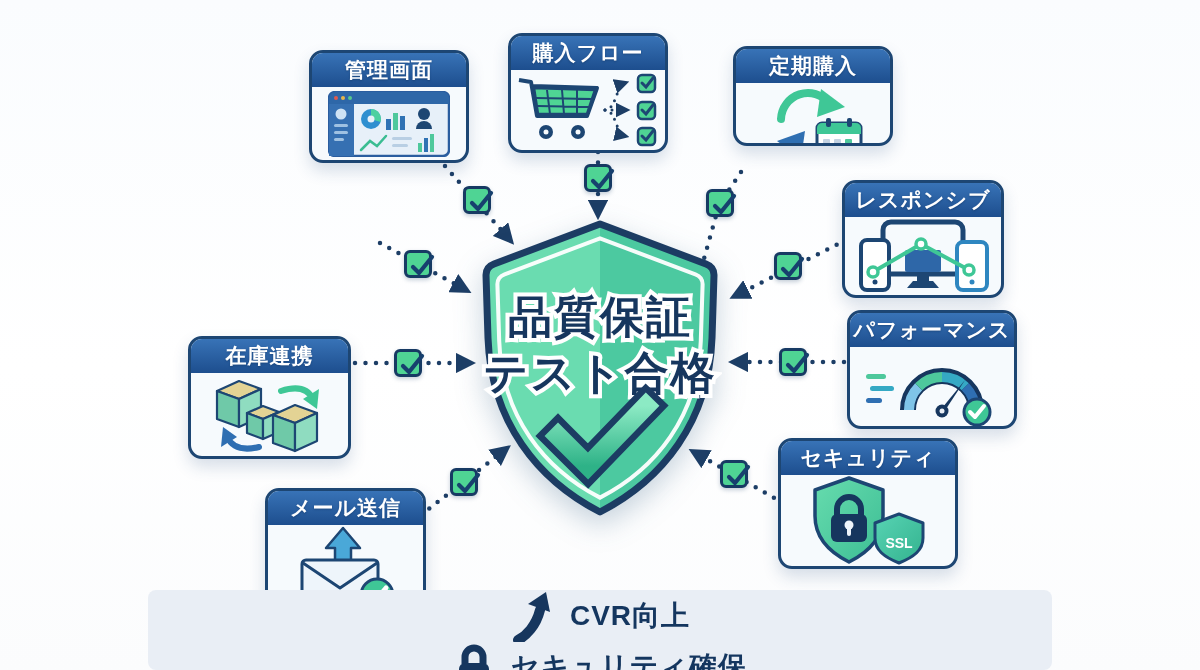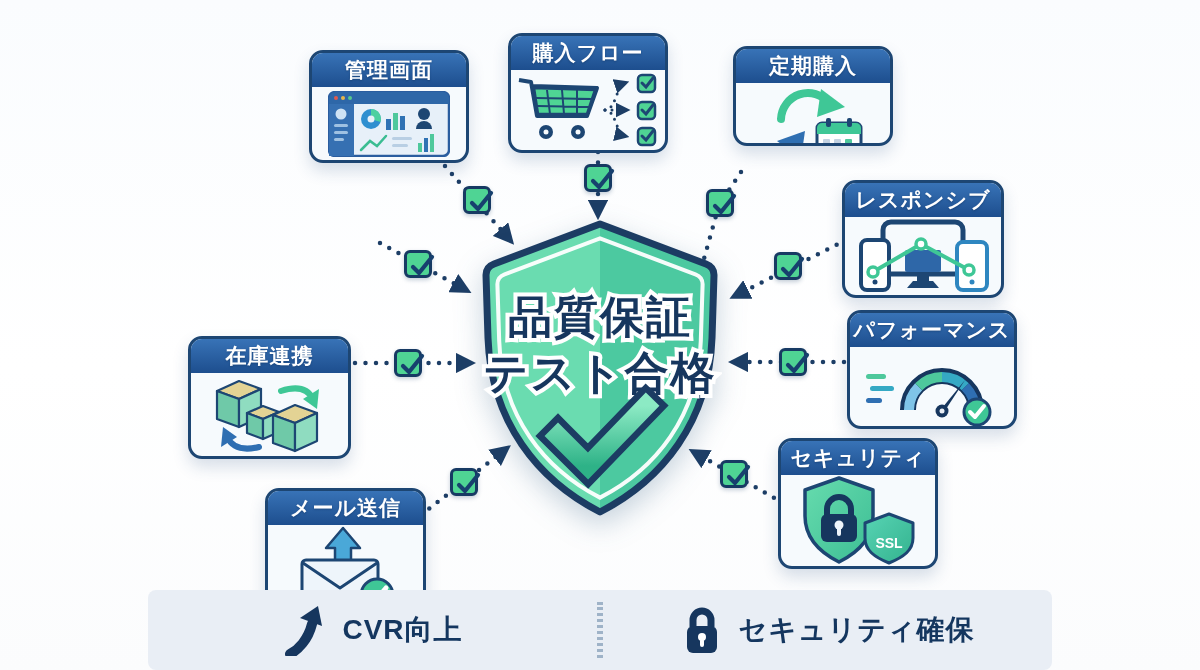--- a/index.html
+++ b/index.html
@@ -37,21 +37,21 @@
   .shield-text{
     font-family:"Liberation Sans","DejaVu Sans",sans-serif;
     font-weight:bold;font-size:44px;letter-spacing:2px;
     fill:#16365e;stroke:#ffffff;stroke-width:8px;paint-order:stroke;
     text-anchor:middle;
   }
   
   #footer-bar{
     position:absolute;left:148px;top:590px;width:904px;height:80px;z-index:2;
     background:#e9eef5;border-radius:8px;
-    display:flex;align-items:center;justify-content:space-between;
+    display:flex;align-items:center;justify-content:space-between;flex-direction:column;
   }
   .footer-item{
     flex:1;display:flex;align-items:center;justify-content:center;gap:16px;
   }
   .footer-label{color:#14365f;font-weight:bold;font-size:28px;letter-spacing:1px;}
   .footer-divider{width:0;height:56px;border-left:3px dotted #9fb3c8;}
 </style>
 </head>
 <body>
 
@@ -240,21 +240,21 @@
         </g>
         <polygon points="74,65 82,61 101,32" fill="#16365e"></polygon>
         <circle cx="78" cy="63" r="6.5" fill="#16365e"></circle>
           <circle cx="78" cy="63" r="2.5" fill="#e9eef5"></circle>
         <circle cx="113" cy="64" r="13" fill="#3fc796" stroke="#1d4673" stroke-width="3"></circle>
         <polyline points="106,64 111,69 120,58" fill="none" stroke="#ffffff" stroke-width="4" stroke-linecap="round" stroke-linejoin="round"></polyline>
       </svg>
     </div>
   </div>
 
-  <div class="card" style="left:778px;top:438px;width:160px;height:131px;">
+  <div class="card" style="left:778px;top:438px;width:180px;height:131px;">
     <div class="card-header">セキュリティ</div>
     <div class="card-body">
       <svg width="122" height="90" viewBox="0 0 122 90">
         <defs>
           <linearGradient id="secg" x1="0" y1="0" x2="1" y2="1">
             <stop offset="0" stop-color="#67dcae"></stop>
               <stop offset="1" stop-color="#3cbd94"></stop>
           </linearGradient>
           <linearGradient id="sslg" x1="0" y1="0" x2="1" y2="1">
             <stop offset="0" stop-color="#58d4b4"></stop>

